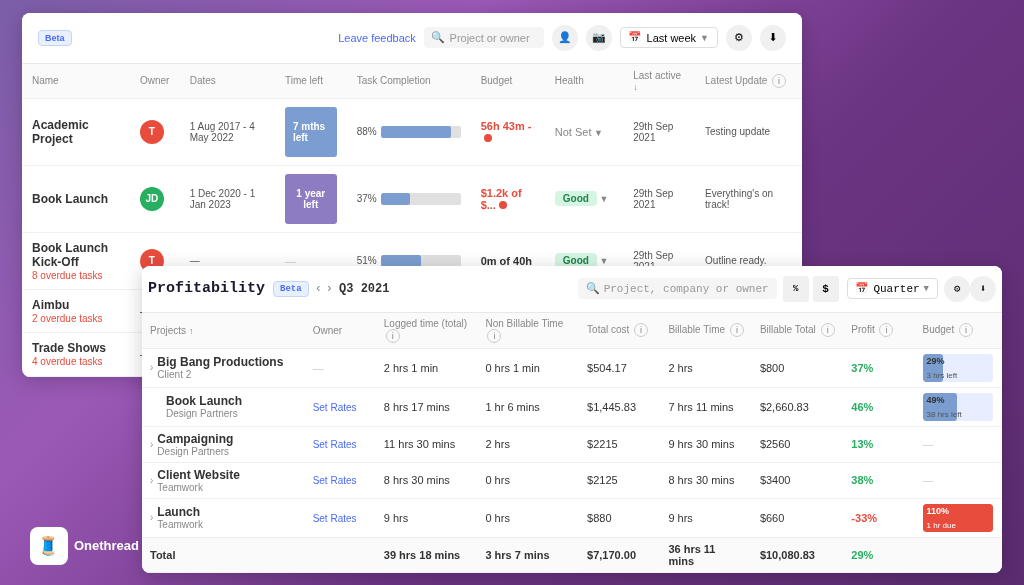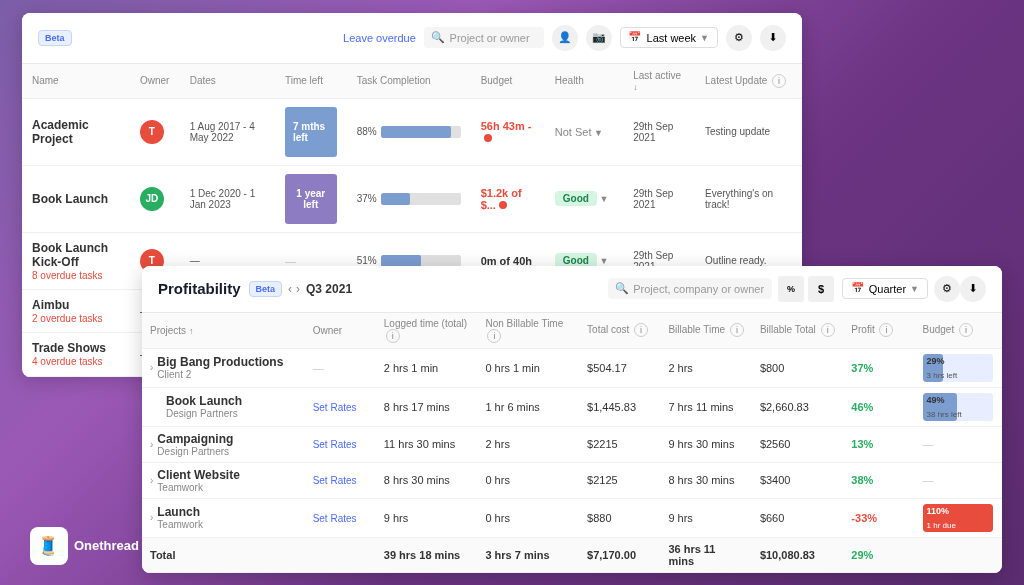--- a/index.html
+++ b/index.html
@@ -178,21 +178,22 @@
       background: white;
       border-radius: 8px;
       position: absolute;
       bottom: 0;
       right: 0;
       width: 860px;
       box-shadow: 0 4px 20px rgba(0,0,0,0.2);
       overflow: hidden;
     }
     .panel-bottom .panel-header {
-      padding: 10px 16px;
+      padding: 10px 6px;
+      font-family: Liberation Mono, monospace;
     }
     .panel-bottom table th, .panel-bottom table td {
       padding: 5px 8px;
     }
     .profit-neg { color: #e74c3c; font-weight: 600; }
     .profit-pos { color: #27ae60; font-weight: 600; }
     .set-rates { color: #4a6cf7; font-size: 10px; cursor: pointer; }
     .client-name { font-size: 10px; color: #888; }
     .budget-bar-outer2 { width: 70px; height: 28px; background: #e8eeff; border-radius: 3px; overflow: hidden; position: relative; }
     .budget-bar-fill { height: 100%; border-radius: 3px; }
@@ -248,21 +249,21 @@
 </head>
 <body>
 
 <div class="container">
   <div class="panel-top">
 
     <div class="panel-header">
       <span class="beta-badge">Beta</span>
       <div class="header-spacer"></div>
       <div class="header-actions">
-        <span class="leave-feedback">Leave overdue</span>
+        <span class="leave-feedback">Leave feedback</span>
         <div class="search-box">
           <span>🔍</span>
           <span>Project or owner</span>
         </div>
         <div class="icon-circle">👤</div>
         <div class="icon-circle">📷</div>
         <div class="date-filter">
           <span>📅</span>
           <span>Last week</span>
           <span class="chevron">▼</span>

